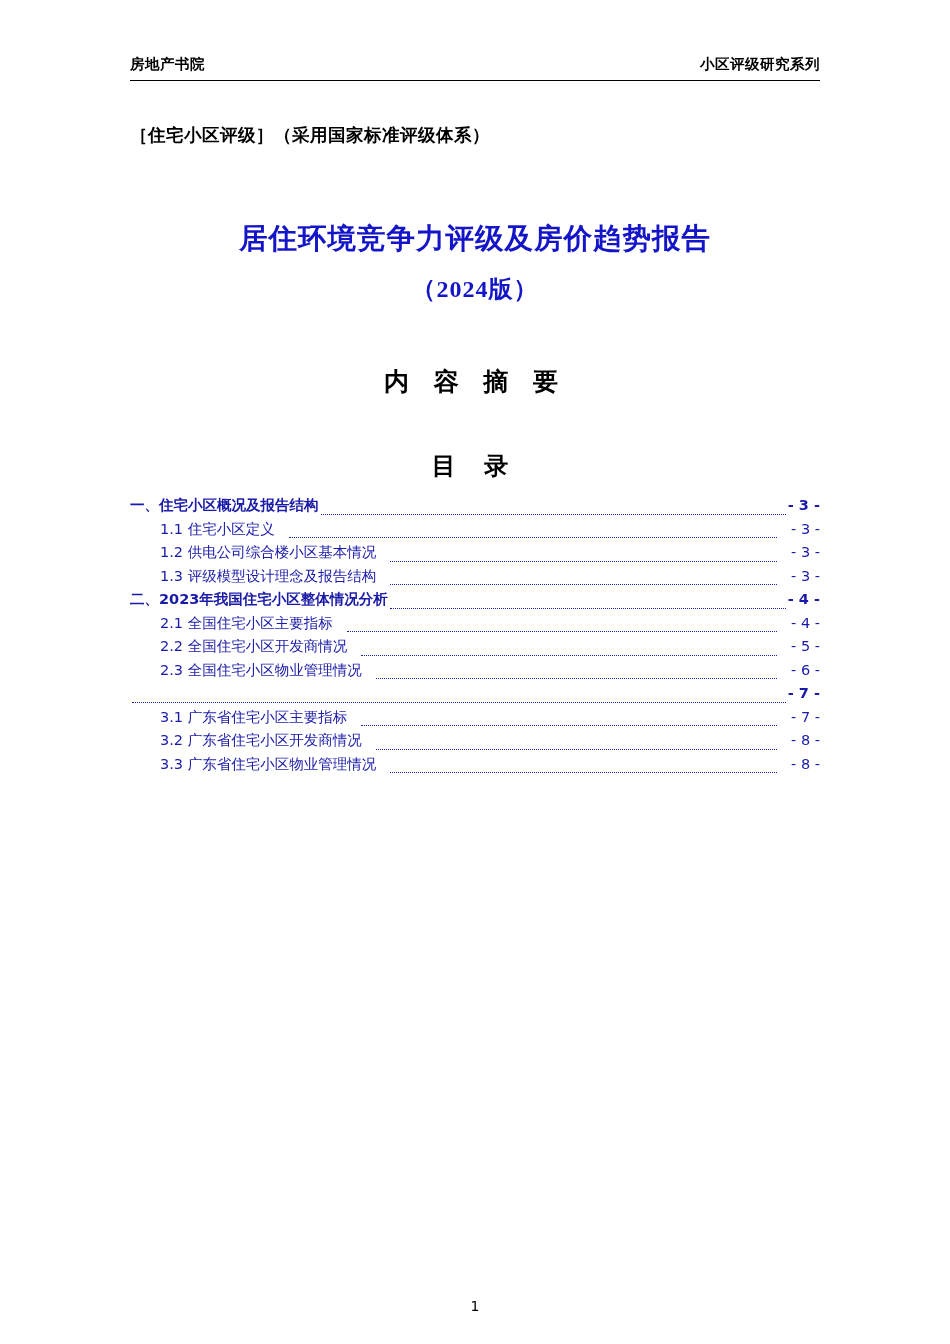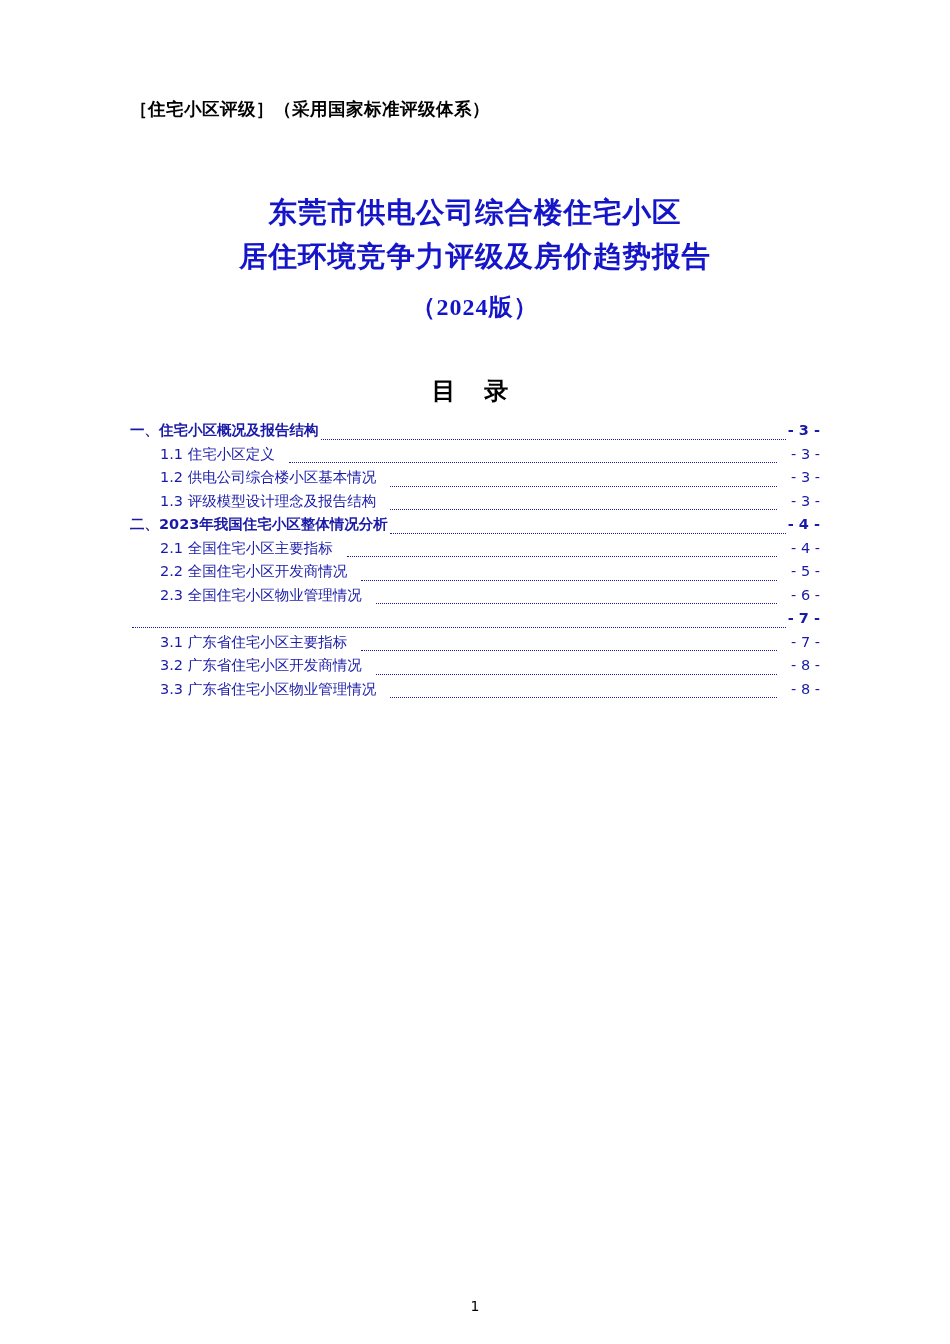--- a/index.html
+++ b/index.html
@@ -133,29 +133,33 @@
     font-size: 14px;
     font-family: "DejaVu Sans", "Liberation Sans", sans-serif;
     color: #000;
   }
 </style>
 </head>
 <body>
 
 <div class="page">
 
+  <div class="header">
+    <span>房地产书院</span>
+    <span>小区评级研究系列</span>
+  </div>
 
   <div class="bracket-line">［住宅小区评级］（采用国家标准评级体系）</div>
 
   <div class="title-block">
-    <div class="title-line">东莞市供电公司综合楼住宅小区</div>
     <div class="title-line">居住环境竞争力评级及房价趋势报告</div>
     <div class="title-version">（2024版）</div>
   </div>
 
+  <div class="abstract-heading">内 容 摘 要</div>
 
   <div class="toc-heading">目 录</div>
   <div class="toc" id="toc-list">
       <div class="toc-row level1">
         <span class="toc-label">一、住宅小区概况及报告结构</span>
         <span class="toc-dots"></span>
         <span class="toc-page">- 3 -</span>
       </div>
       <div class="toc-row level2">
         <span class="toc-label">1.1 住宅小区定义</span>

